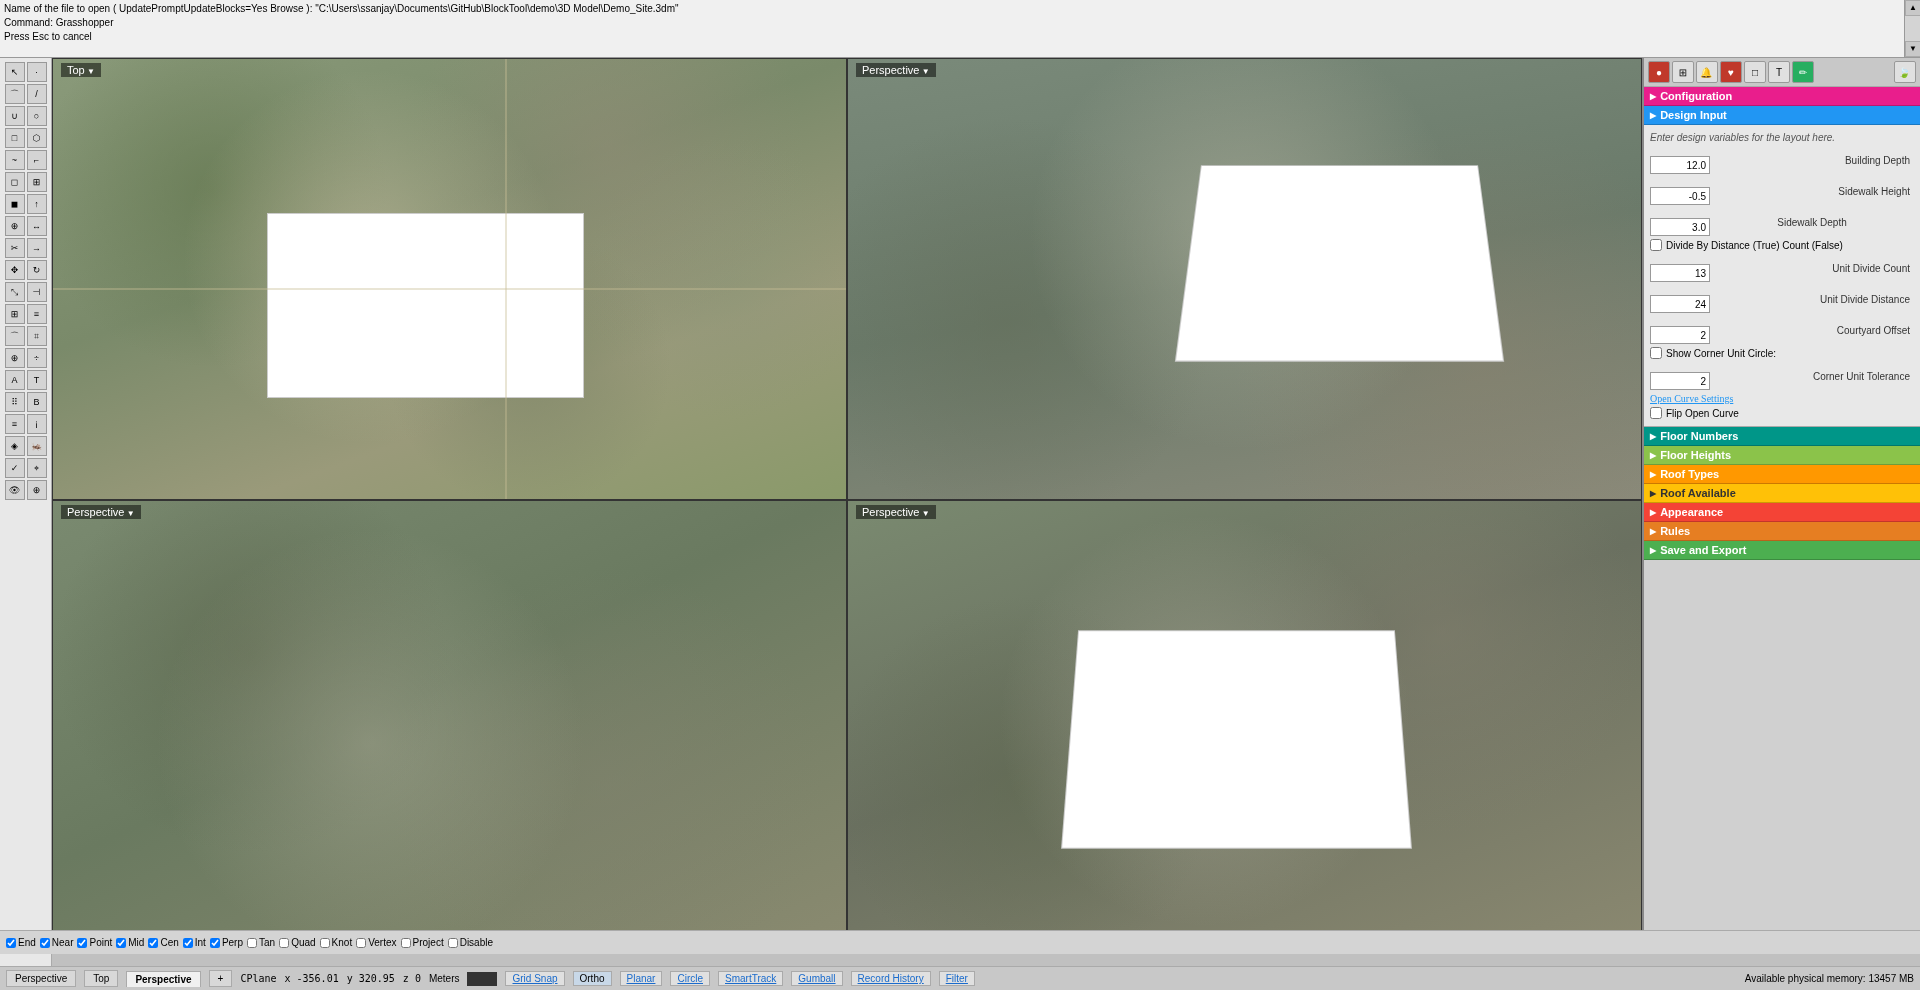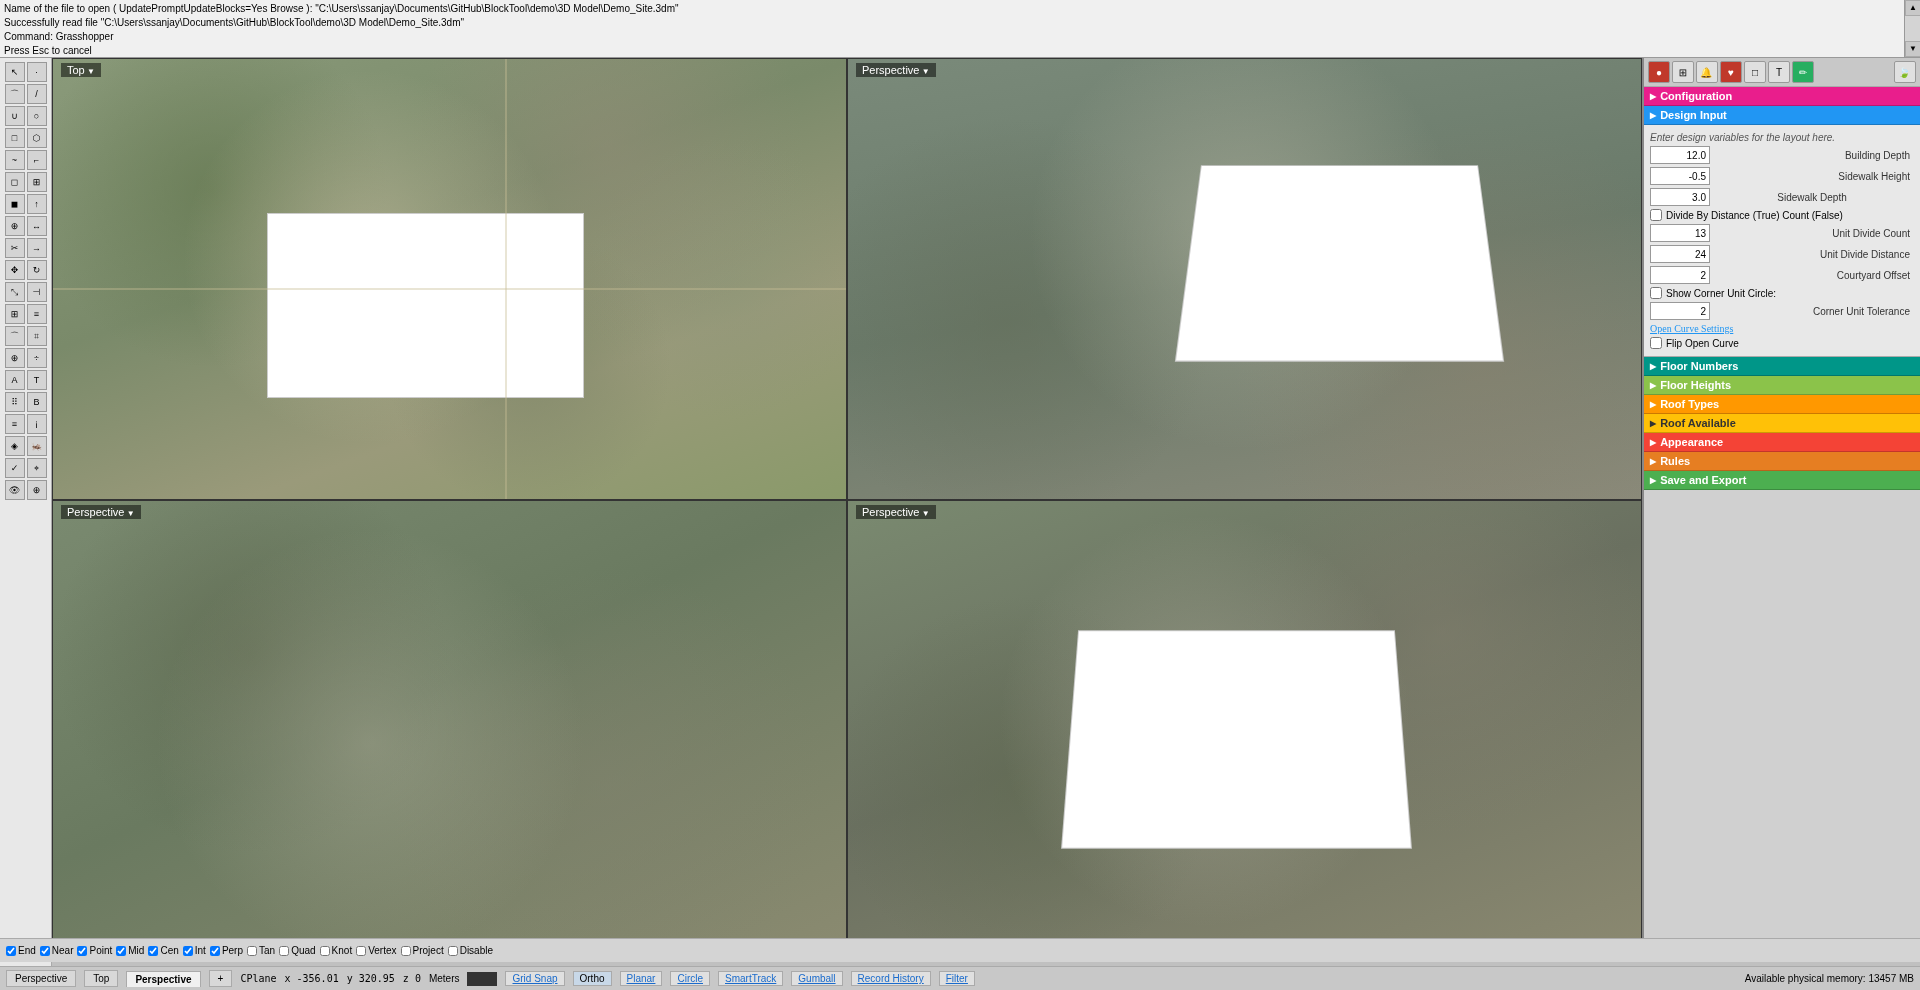--- a/index.html
+++ b/index.html
@@ -257,20 +257,21 @@
     }
 
     .panel-input {
       width: 60px;
       height: 18px;
       border: 1px solid #999;
       background: white;
       font-size: 10px;
       padding: 1px 3px;
       text-align: right;
+      margin-top: 10px;
     }
 
     .panel-checkbox-row {
       display: flex;
       align-items: center;
       gap: 4px;
       margin-bottom: 3px;
     }
 
     .panel-checkbox-row input[type="checkbox"] {
@@ -289,21 +290,21 @@
       color: #2196F3;
       cursor: pointer;
       font-size: 10px;
       text-decoration: underline;
       font-family: Liberation Serif, serif;
     }
 
     
     #status-bar {
       position: absolute;
-      bottom: 28px;
+      bottom: 36px;
       left: 0;
       right: 0;
       height: 24px;
       background: #d4d4d4;
       border-top: 1px solid #aaa;
       display: flex;
       align-items: center;
       padding: 2px 6px;
       gap: 4px;
       font-size: 10px;
@@ -409,21 +410,20 @@
       justify-content: center;
       font-size: 8px;
       cursor: pointer;
     }
   </style>
 </head>
 <body>
 
 <div id="command-bar">
   <div>Name of the file to open ( UpdatePromptUpdateBlocks=Yes  Browse ): "C:\Users\ssanjay\Documents\GitHub\BlockTool\demo\3D Model\Demo_Site.3dm"</div>
-  <div>Successfully read file "C:\Users\ssanjay\Documents\GitHub\BlockTool\demo\3D Model\Demo_Site.3dm"</div>
   <div>Command: Grasshopper</div>
   <div>Press Esc to cancel</div>
   <div id="command-bar-scroll">
     <div class="scroll-arrow">▲</div>
     <div style="flex:1"></div>
     <div class="scroll-arrow">▼</div>
   </div>
 </div>
 
 <div id="left-toolbar">

